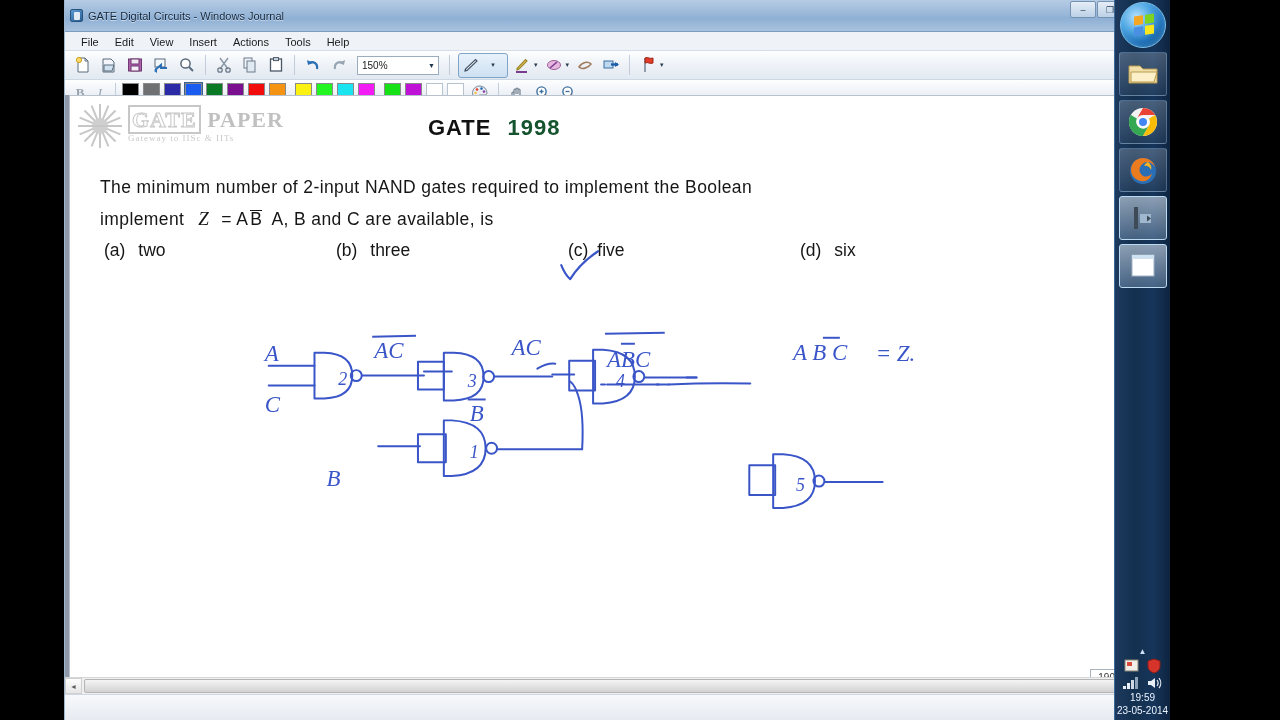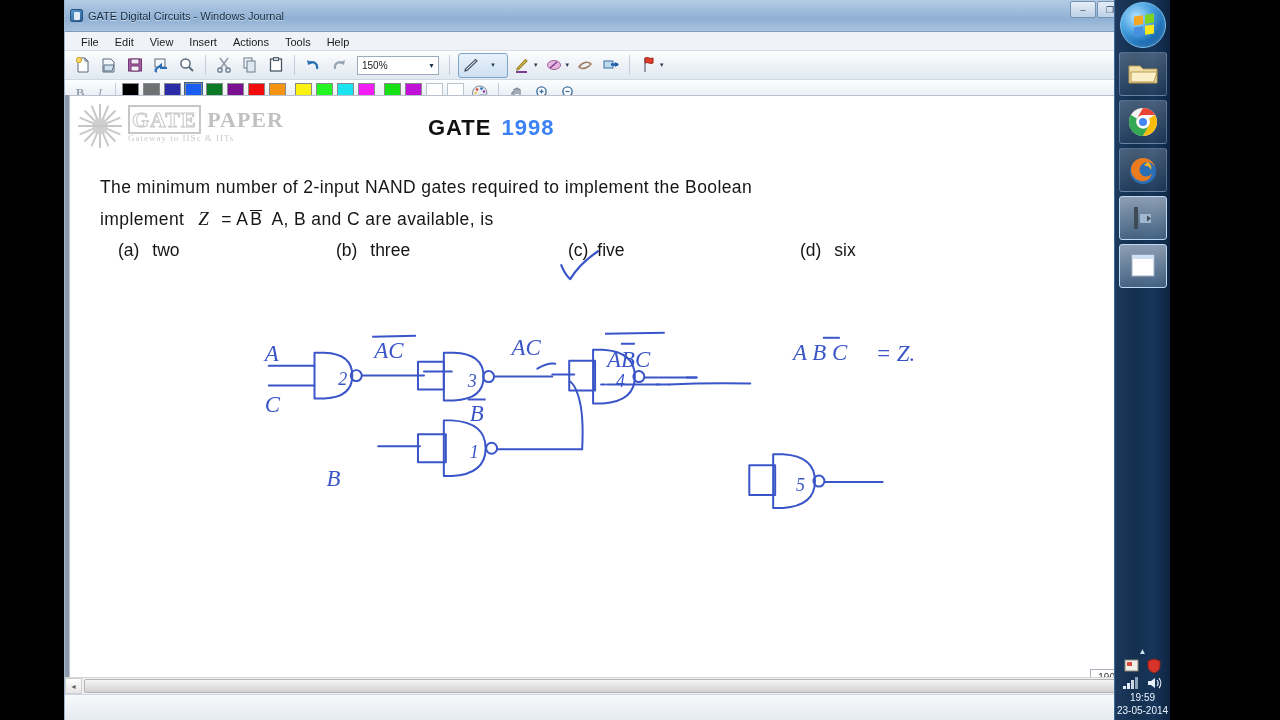--- a/index.html
+++ b/index.html
@@ -160,21 +160,21 @@
   .wm-sub{
     font-family:"Liberation Serif",serif;font-size:9px;color:#9a9a9a;
     letter-spacing:1px;margin-top:3px;text-align:left;
   }
 
   .gate-head {
     position:absolute; left:358px; top:19px;
     font-size:22px; font-weight:bold; font-family:"Liberation Sans",sans-serif;
     letter-spacing:1px; color:#111;
   }
-  .gate-head .year { color:#3b82f6; margin-left:10px; }
+  .gate-head .year { color:#14532d; margin-left:16px; }
 
   .qtext {
     position:absolute; left:30px; top:76px; width:900px;
     font-family:"Liberation Sans", sans-serif;
     font-size:17.5px; color:#161616; line-height:31px;
     letter-spacing:.4px;
   }
   .qline2 { display:flex; align-items:baseline; gap:0; flex-wrap:nowrap; }
   .ovl { border-top:1.6px solid #161616; padding-top:0px; display:inline-block; line-height:1; }
   .zvar { font-family:"Liberation Serif",serif; font-style:italic; font-size:19px; }
@@ -525,21 +525,21 @@
         <div class="qline2">
           <span>implement</span>
           <span class="zvar" style="margin:0 12px 0 14px">Z</span>
           <span>= A</span>
           <span class="ovl" style="margin:0 1px 0 2px">B</span>
           <span style="margin-left:8px">A, B and C are available, is</span>
         </div>
       </div>
 
       <div class="opts">
-        <div class="opt" style="left:18px">
+        <div class="opt" style="left:4px">
           <span>(a)</span>
           <span style="margin-left:8px">two</span>
         </div>
         <div class="opt" style="left:236px">
           <span>(b)</span>
           <span style="margin-left:8px">three</span>
         </div>
         <div class="opt" style="left:468px">
           <span>(c)</span>
           <span style="margin-left:4px">five</span>

